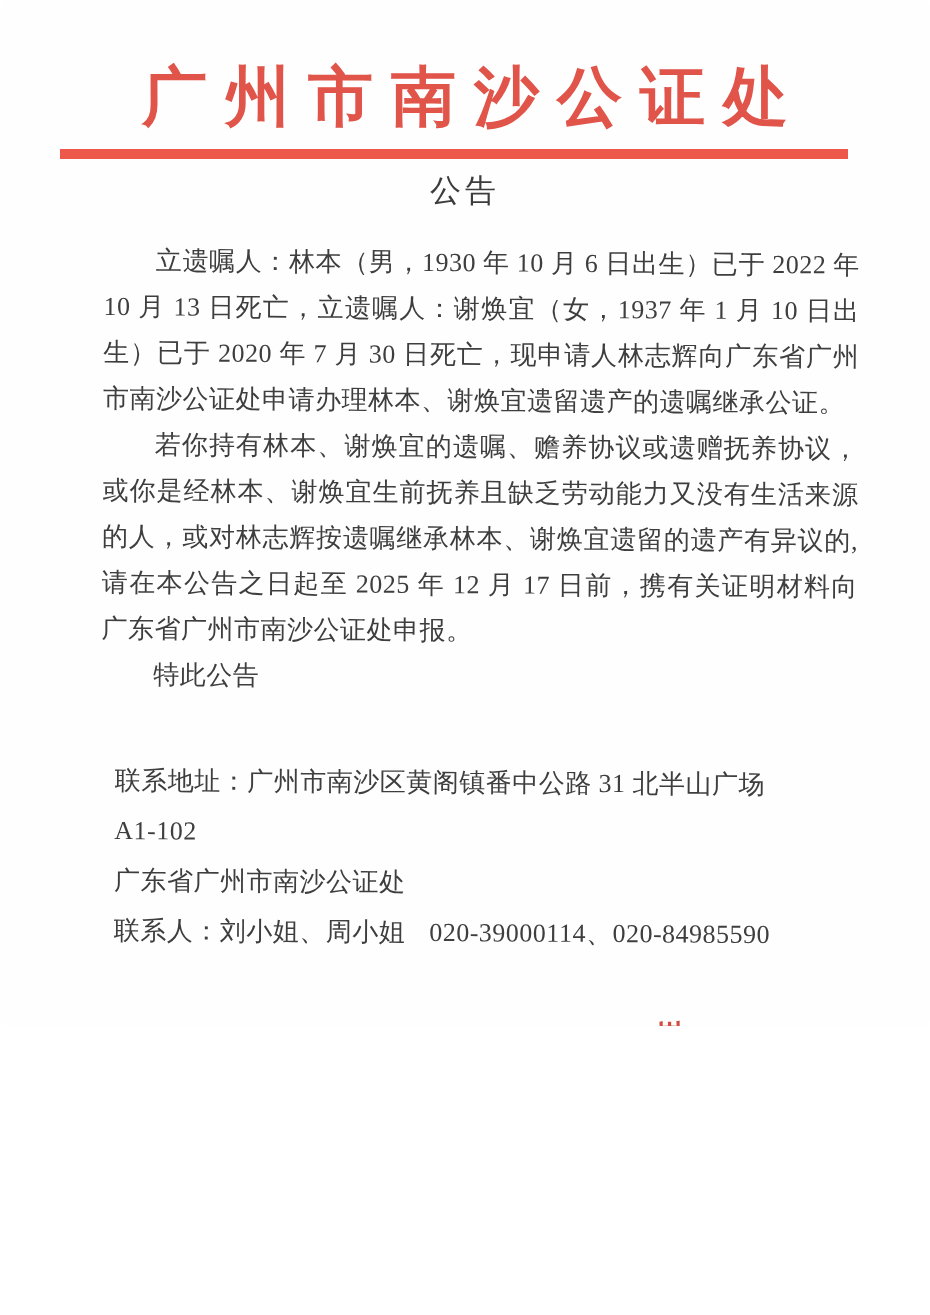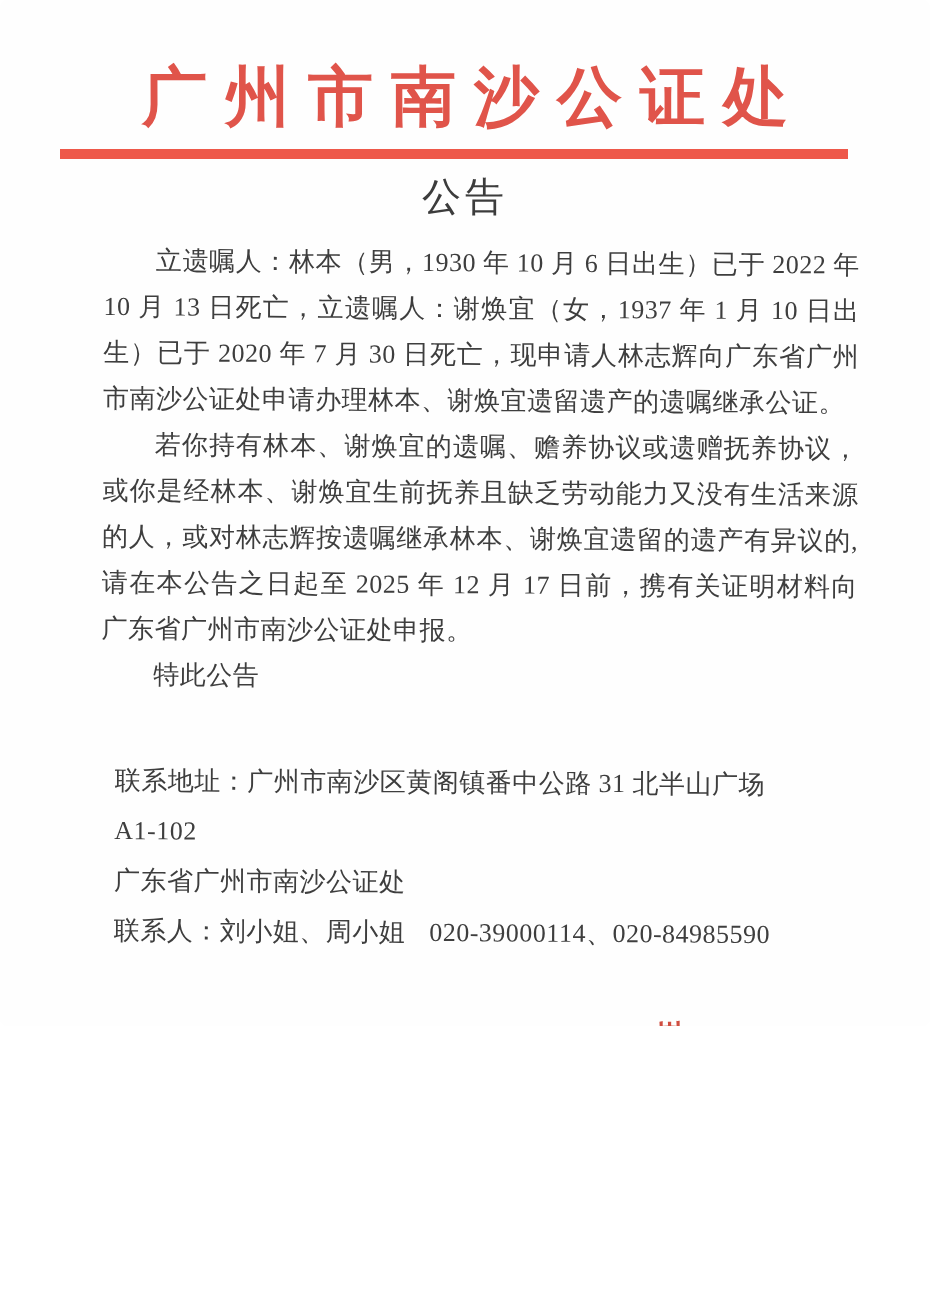--- a/index.html
+++ b/index.html
@@ -40,21 +40,21 @@
     height: 10px;
     background: #ee584a;
   }
   .doc-title {
     position: absolute;
     top: 170px;
     left: 0;
     width: 930px;
     text-align: center;
     font-family: "Liberation Sans", "DejaVu Sans", sans-serif;
-    font-size: 39px;
+    font-size: 31px;
     font-weight: 500;
     letter-spacing: 4px;
     color: #3c3c3c;
   }
 
   
   .doc-body {
     position: absolute;
     top: 238px;
     left: 104px;

